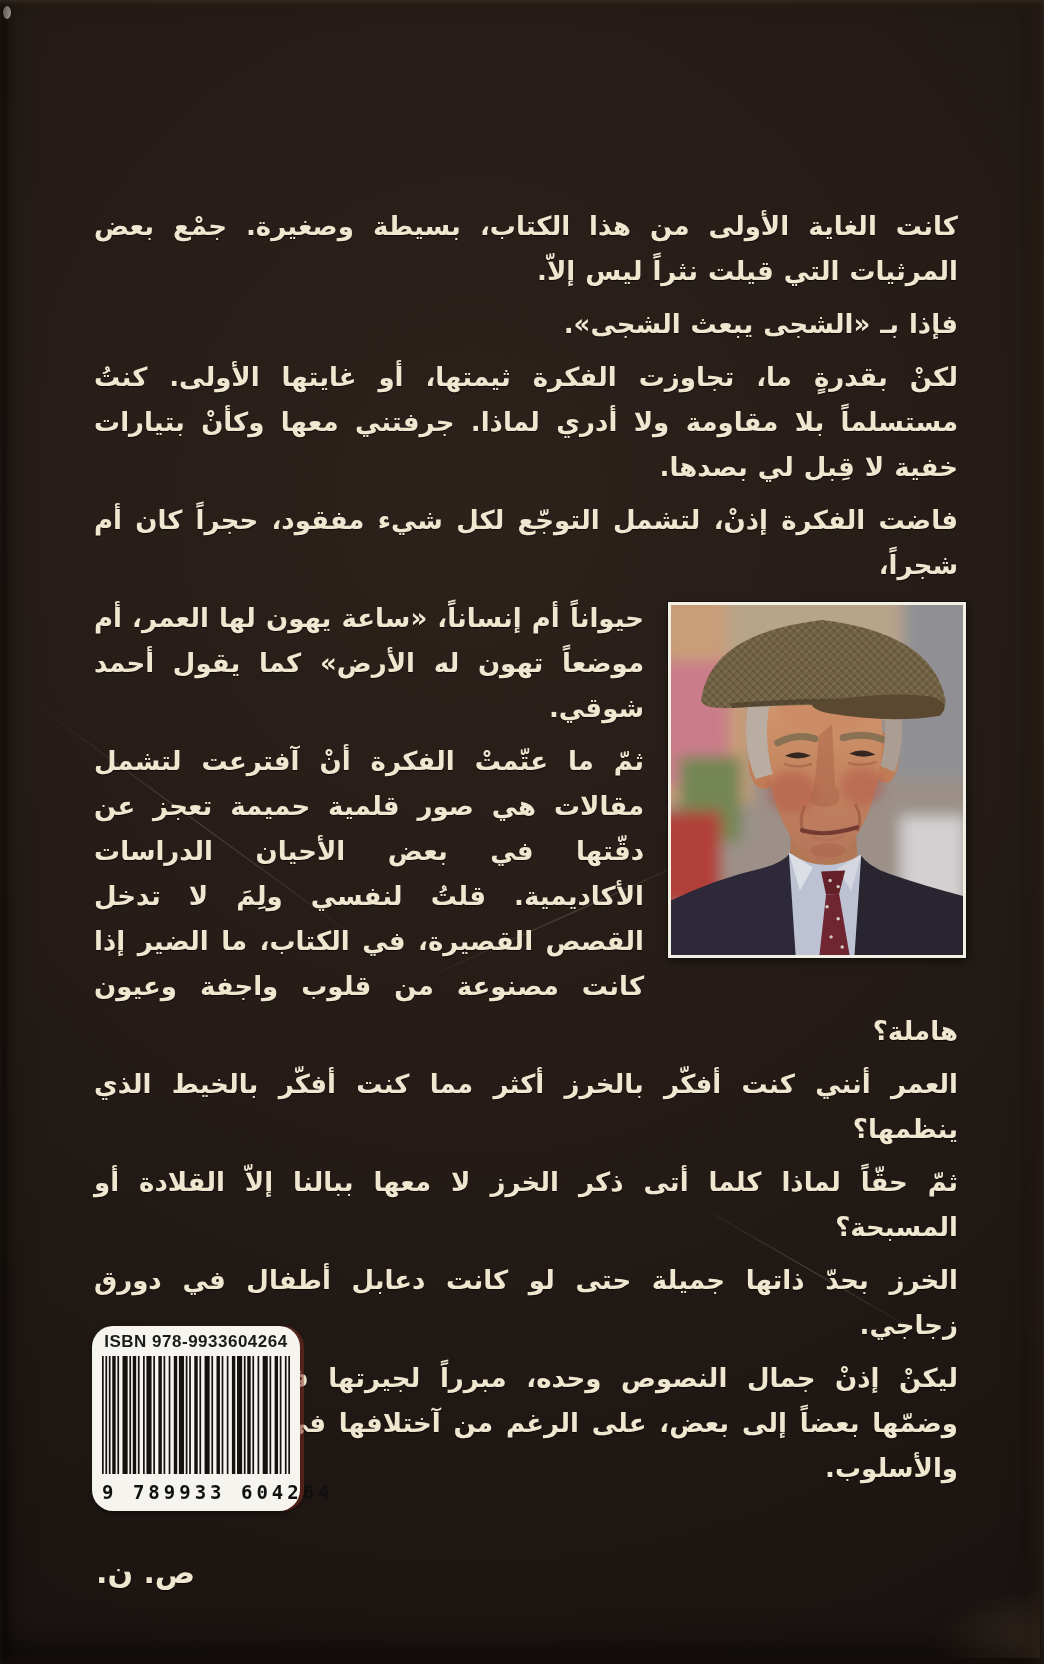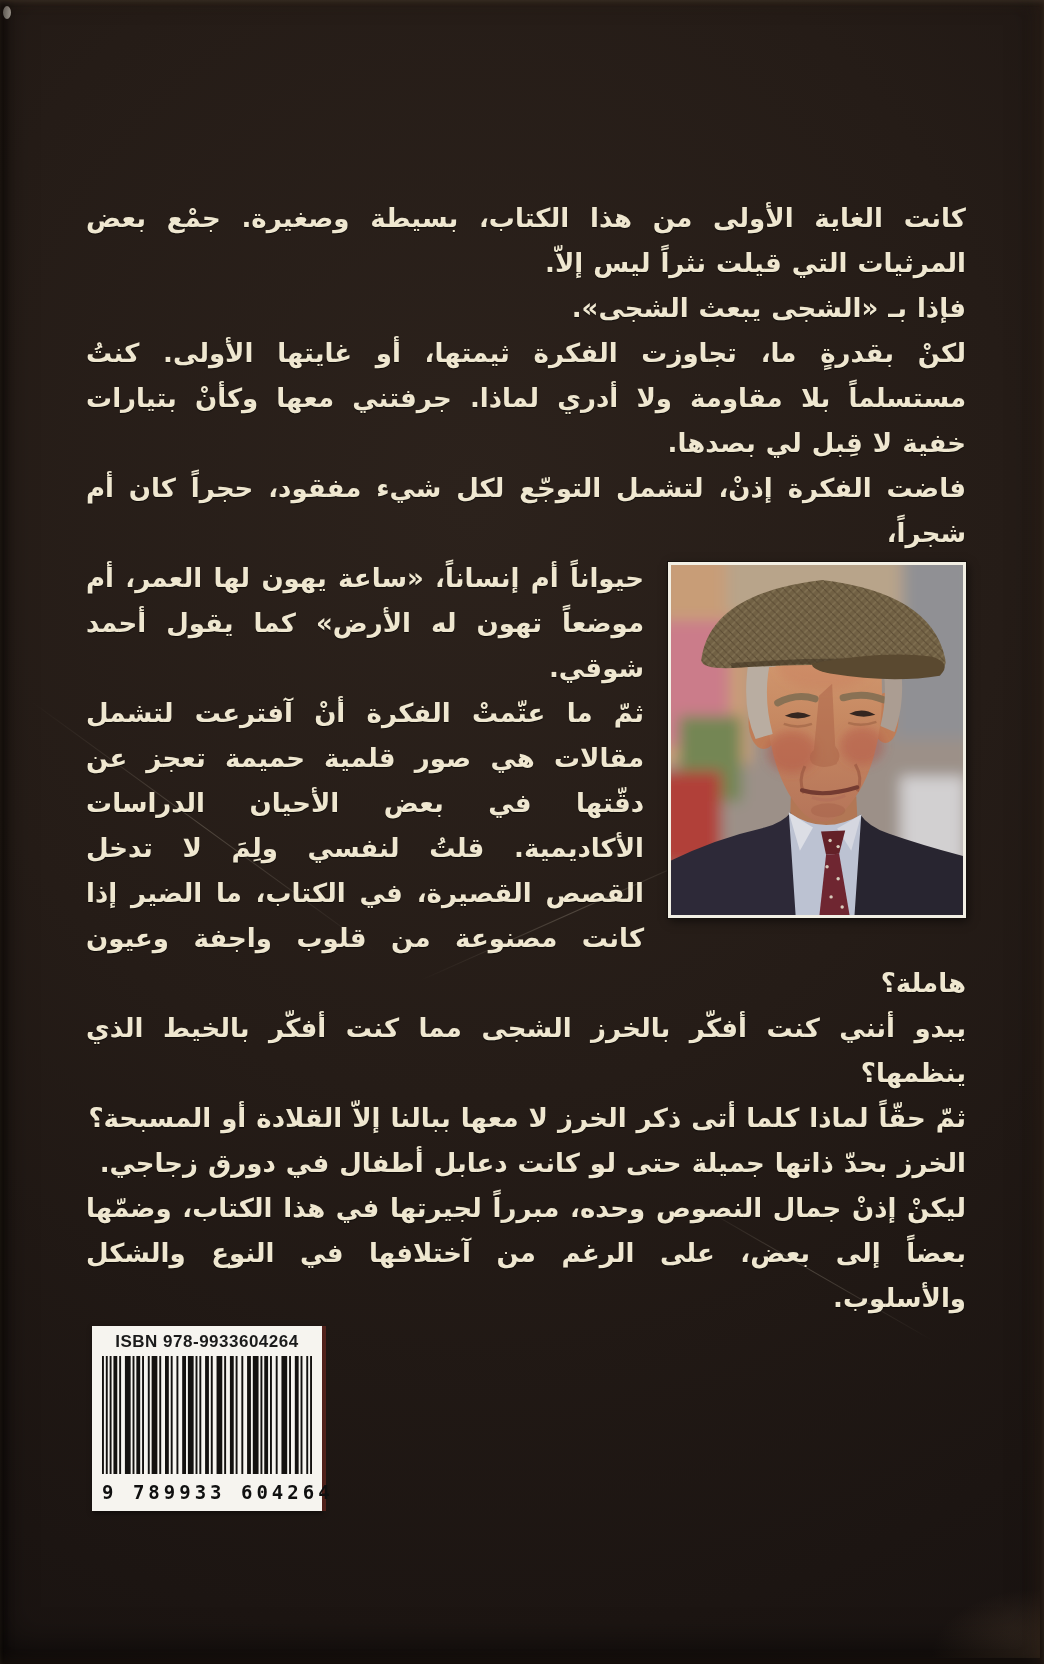--- a/index.html
+++ b/index.html
@@ -23,42 +23,43 @@
   .s2 { left:420px; top:980px; width:330px; transform:rotate(-24deg); transform-origin:left top; }
   .s3 { left:690px; top:1200px; width:280px; transform:rotate(30deg); transform-origin:left top; }
   .corner-wear { position:absolute; right:4px; bottom:6px; width:110px; height:70px;
     background:radial-gradient(ellipse at 100% 100%, rgba(145,112,80,.28), transparent 70%); }
 
   .content {
     position:absolute; top:196px; right:78px; left:86px;
     direction:rtl; color:#efe7d0;
   }
   .para {
-    margin:0; font-size:26px; font-weight:bold; line-height:45px;
+    margin:8px; font-size:26px; font-weight:bold; line-height:45px;
     text-align:justify; word-spacing:1px;
     text-shadow:0 1px 1px rgba(0,0,0,.65);
   }
   .para.stretch { text-align-last: justify; }
 
   .photo-float {
     float:right; width:298px; height:356px; margin:6px 0 12px 24px;
     border:3px solid #f2efe4; box-sizing:border-box; background:#8d877c;
     box-shadow:0 0 0 1px #15100d, 2px 3px 9px rgba(0,0,0,.55);
   }
   .photo-float svg { display:block; width:100%; height:100%; }
 
   .signature {
     margin:64px 0 0; font-size:30px; font-weight:bold; color:#efe7d0;
     text-align:left; padding-left:10px; text-shadow:0 1px 1px rgba(0,0,0,.65);
   }
 
   .isbn-label {
-    position:absolute; left:92px; top:1326px; width:230px;
+    position:absolute; left:92px; top:1326px; width:208px;
     background:#f6f4ef; padding:6px 10px 8px; box-sizing:border-box;
     box-shadow: 4px 0 0 rgba(158,52,40,.42), 1px 2px 5px rgba(0,0,0,.5);
+    border-radius: 21px;
   }
   .isbn-text {
     font-family:"Liberation Sans", sans-serif; font-weight:bold;
     font-size:17px; color:#1b1b1b; text-align:center; letter-spacing:.5px;
     white-space:nowrap;
   }
   .barcode-svg { display:block; width:100%; height:118px; margin-top:4px; }
   .barcode-digits {
     font-family:"DejaVu Sans Mono", monospace; font-size:19px; font-weight:bold;
     color:#101010; text-align:center; letter-spacing:4px; margin-top:7px;
@@ -171,21 +172,21 @@
             <circle cx="166" cy="312" r="1.7"></circle>
           <circle cx="159" cy="330" r="1.7"></circle>
             <circle cx="170" cy="340" r="1.7"></circle>
         </g>
         <rect x="0" y="0" width="290" height="348" fill="#c05050" opacity=".05"></rect>
       </svg>
     </div>
 
     <p class="para">حيواناً أم إنساناً، «ساعة يهون لها العمر، أم موضعاً تهون له الأرض» كما يقول أحمد شوقي.</p>
     <p class="para">ثمّ ما عتّمتْ الفكرة أنْ آفترعت لتشمل مقالات هي صور قلمية حميمة تعجز عن دقّتها في بعض الأحيان الدراسات الأكاديمية. قلتُ لنفسي ولِمَ لا تدخل القصص القصيرة، في الكتاب، ما الضير إذا كانت مصنوعة من قلوب واجفة وعيون هاملة؟</p>
-    <p class="para">يبدو أنني كنت أفكّر بالخرز الشجى مما كنت أفكّر بالخيط الذي ينظمها؟</p>
+    <p class="para">العمر أنني كنت أفكّر بالخرز أكثر مما كنت أفكّر بالخيط الذي ينظمها؟</p>
     <p class="para">ثمّ حقّاً لماذا كلما أتى ذكر الخرز لا معها ببالنا إلاّ القلادة أو المسبحة؟</p>
     <p class="para">الخرز بحدّ ذاتها جميلة حتى لو كانت دعابل أطفال في دورق زجاجي.</p>
     <p class="para">ليكنْ إذنْ جمال النصوص وحده، مبرراً لجيرتها في هذا الكتاب، وضمّها بعضاً إلى بعض، على الرغم من آختلافها في النوع والشكل والأسلوب.</p>
 
     <p class="signature">ص. ن.</p>
   </div>
 
   <div class="isbn-label">
     <div class="isbn-text">ISBN 978-9933604264</div>
     <svg class="barcode-svg" viewBox="0 0 220 100" preserveAspectRatio="none" aria-hidden="true">

